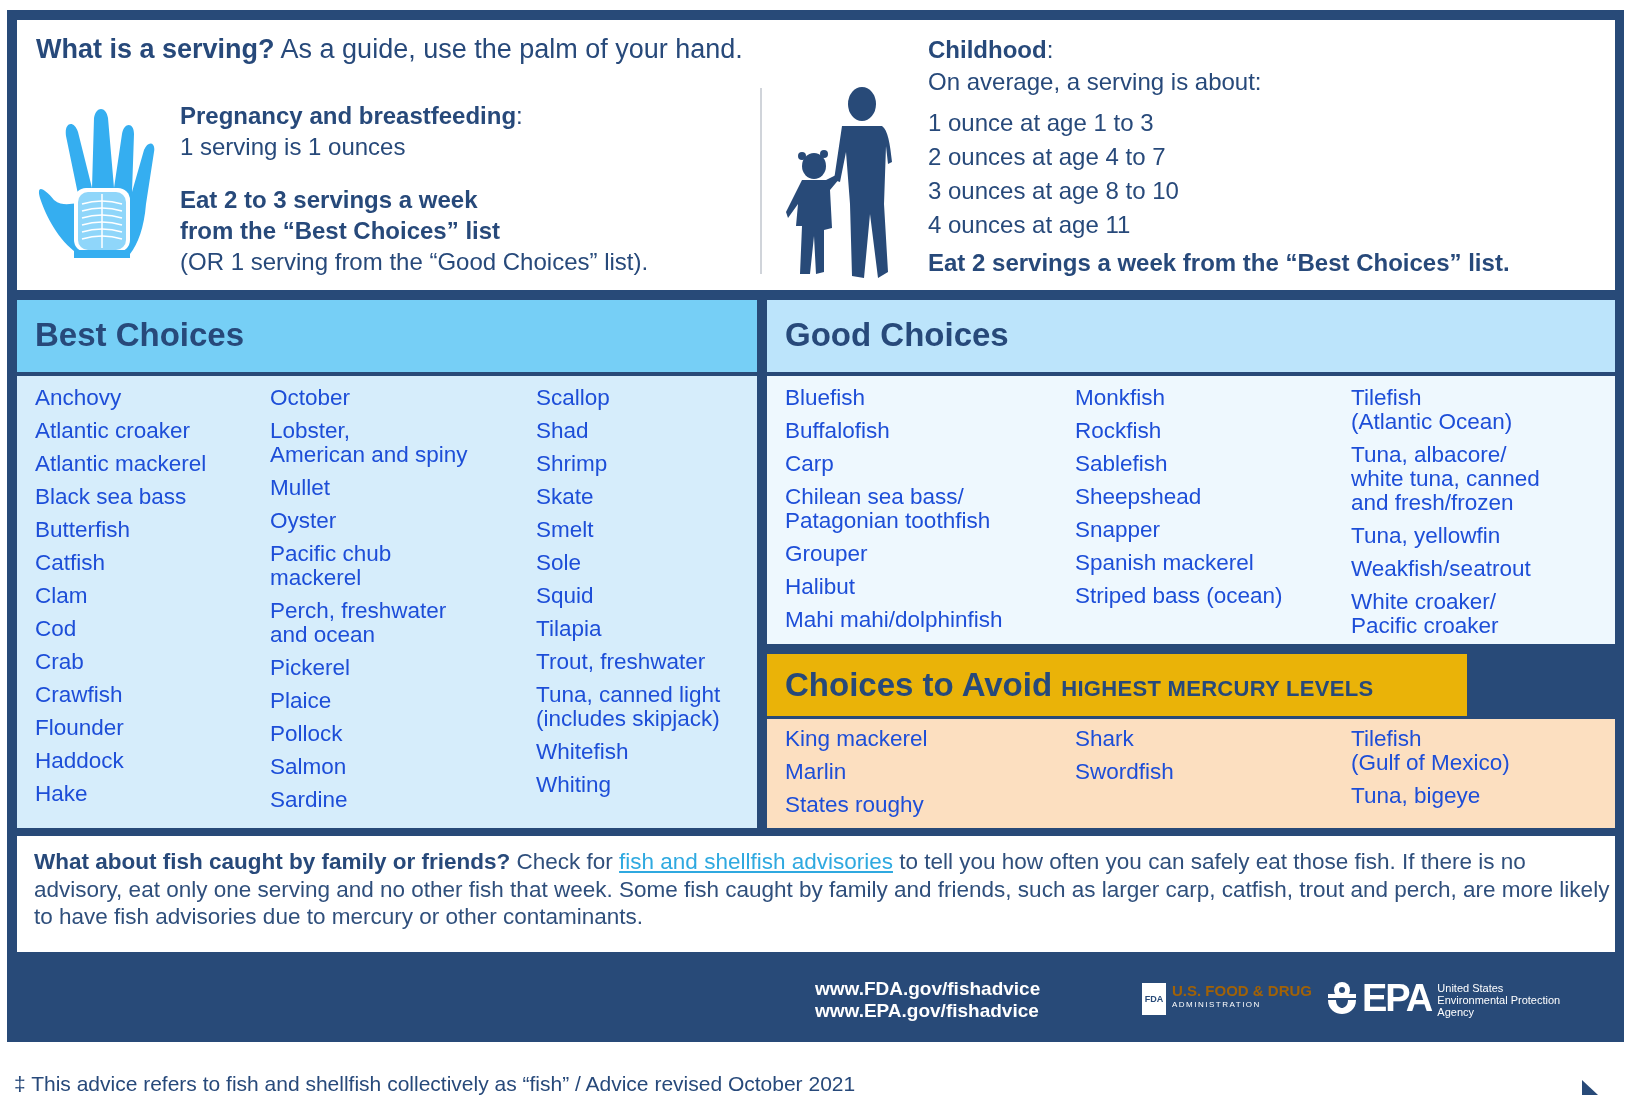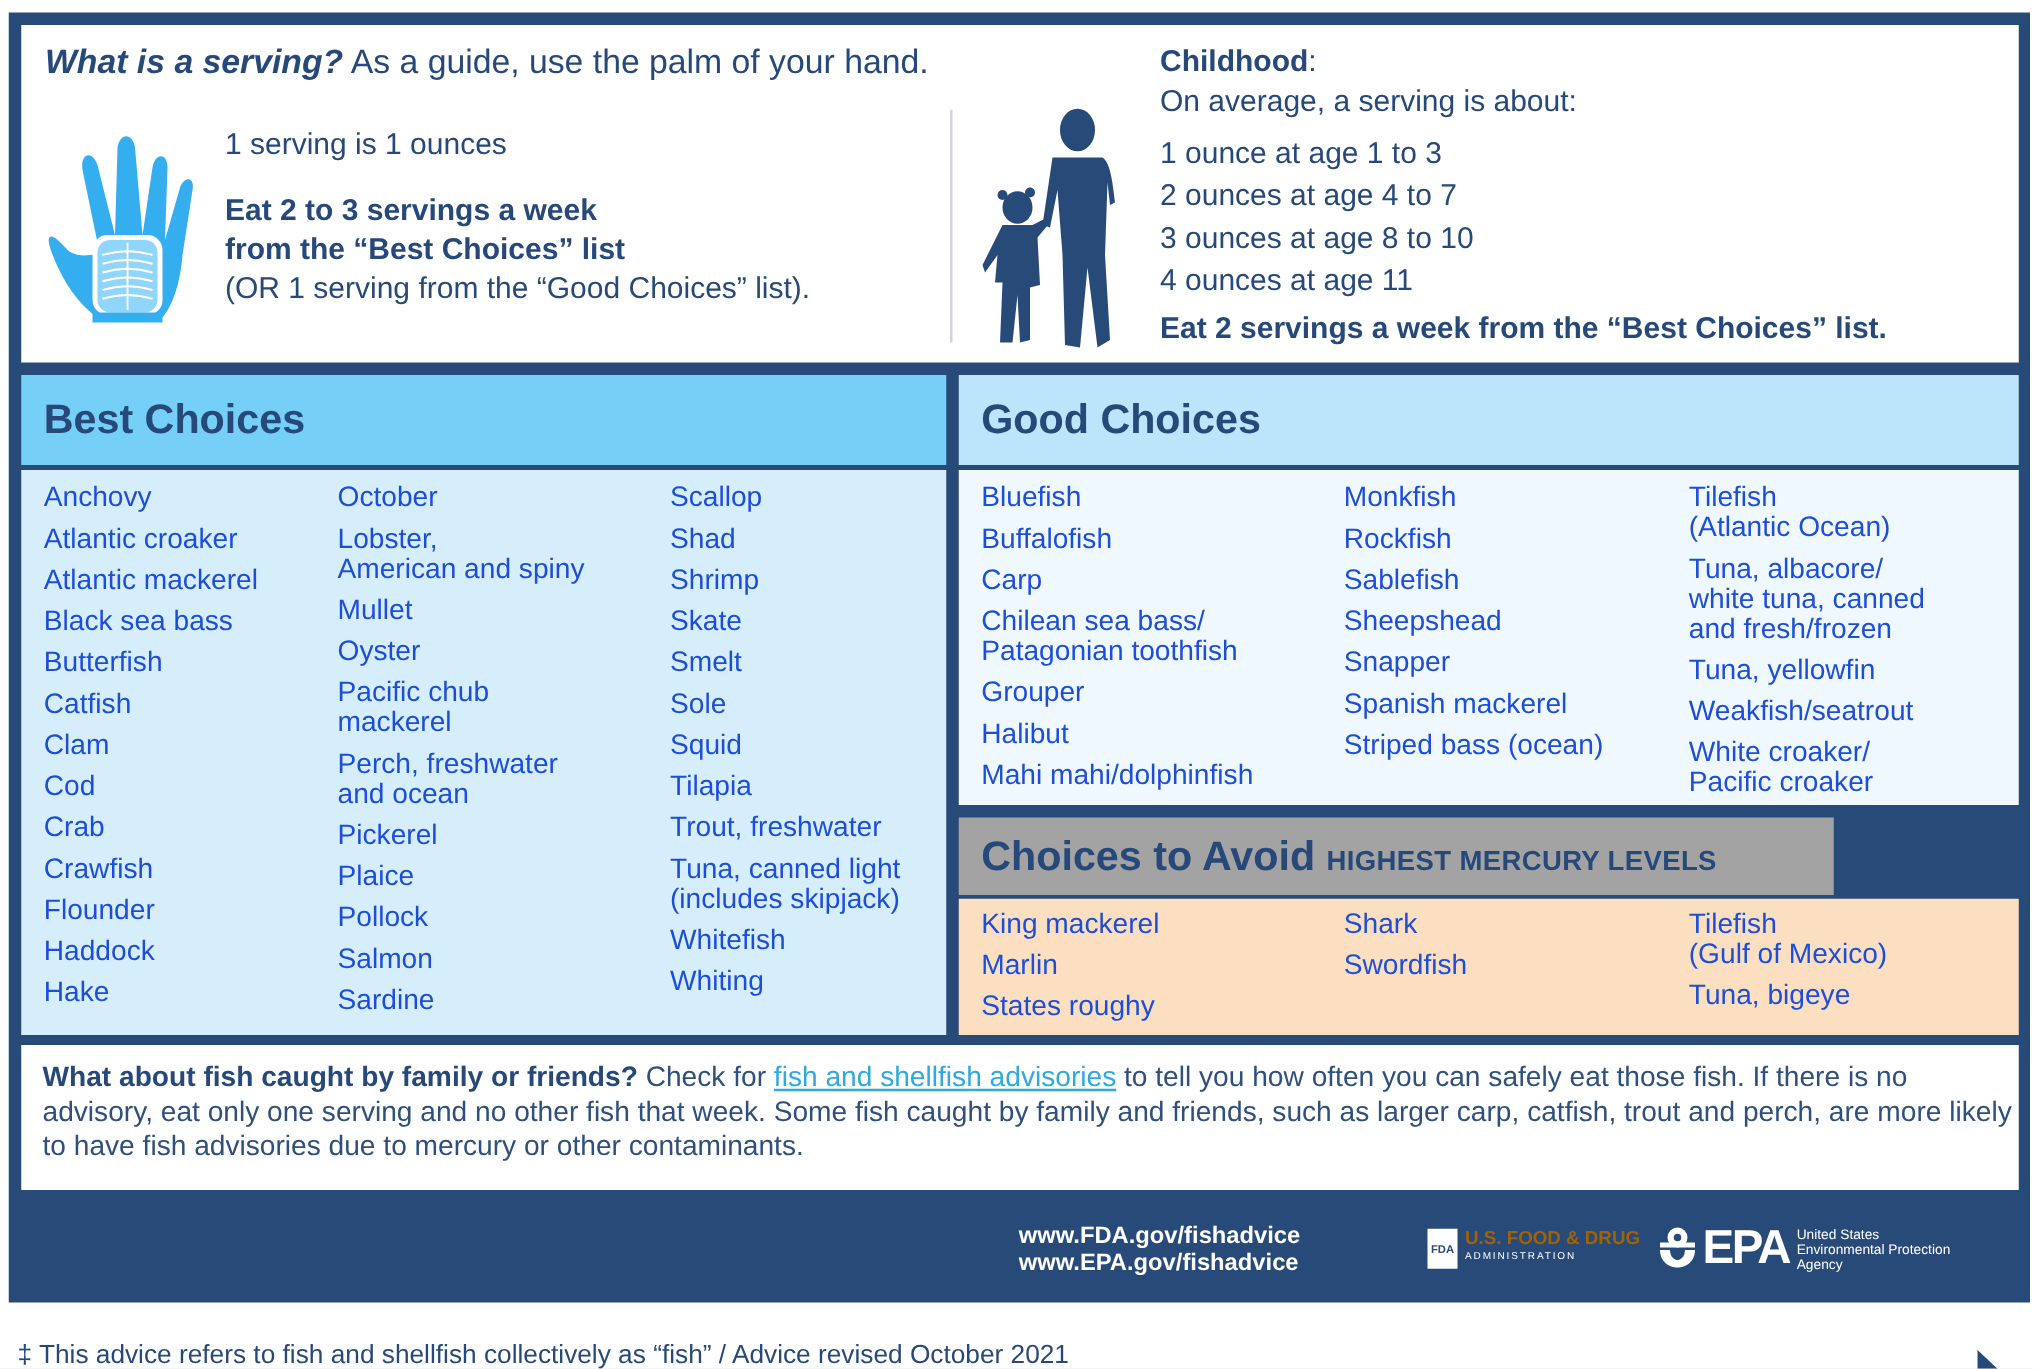--- a/index.html
+++ b/index.html
@@ -5,36 +5,36 @@
   html, body { margin: 0; padding: 0; background: #ffffff; }
   body { width: 1635px; height: 1095px; position: relative; overflow: hidden;
          font-family: "Liberation Sans", "DejaVu Sans", sans-serif; color: #27497a; }
   .frame { position: absolute; left: 7px; top: 10px; width: 1617px; height: 1032px; background: #284a78; }
   .abs { position: absolute; }
   .white { background: #ffffff; }
 
   
   .top-box { left: 17px; top: 20px; width: 1598px; height: 270px; }
   .serving-q { left: 36px; top: 34px; font-size: 27px; color: #27497a; white-space: nowrap; }
-  .serving-q b { font-weight: 700; font-style: italic; }
+  .serving-q b { font-weight: 700; }
   .hand { left: 34px; top: 108px; width: 128px; height: 152px; }
   .preg { left: 180px; top: 100px; font-size: 24px; line-height: 31px; color: #27497a; }
   .preg .b { font-weight: 700; }
   .vsep { left: 760px; top: 88px; width: 2px; height: 186px; background: #d0d4da; }
   .kids { left: 784px; top: 86px; width: 120px; height: 194px; }
   .child { left: 928px; top: 34px; font-size: 24px; line-height: 32px; color: #27497a; }
   .child .b { font-weight: 700; }
   .child .row { height: 34px; line-height: 34px; }
 
   
   .best-head { left: 17px; top: 300px; width: 740px; height: 72px; background: #76cff6; }
   .best-body { left: 17px; top: 376px; width: 740px; height: 452px; background: #d6edfb; }
   .good-head { left: 767px; top: 300px; width: 848px; height: 72px; background: #bce4fb; }
   .good-body { left: 767px; top: 376px; width: 848px; height: 268px; background: #eef8fe; }
-  .avoid-head { left: 767px; top: 654px; width: 700px; height: 62px; background: #a3a3a3; }
+  .avoid-head { left: 767px; top: 654px; width: 700px; height: 62px; background: #eab308; }
   .avoid-body { left: 767px; top: 719px; width: 848px; height: 109px; background: #fcdfc0; }
   .sec-title { position: absolute; left: 18px; font-size: 33px; font-weight: 700; color: #27497a; white-space: nowrap; }
   .sec-sub { font-size: 22px; font-weight: 700; letter-spacing: 0.3px; }
 
   .col { position: absolute; top: 0; font-size: 22.5px; color: #1d4ed8; }
   .col .it { line-height: 24px; margin-bottom: 9px; white-space: nowrap; }
 
   
   .para-box { left: 17px; top: 836px; width: 1598px; height: 116px; }
   .para { left: 34px; top: 848px; width: 1580px; font-size: 22.5px; line-height: 27.5px; color: #2f4f7c; }
@@ -71,20 +71,21 @@
     <path d="M48 110 Q68 104 88 110"></path>
       <path d="M48 117 Q68 111 88 117"></path>
     <path d="M48 124 Q68 118 88 124"></path>
       <path d="M48 131 Q68 125 88 131"></path>
     <path d="M68 86 L68 140"></path>
   </g>
   <rect x="40" y="142" width="56" height="8" fill="#35aef0"></rect>
 </svg>
 
 <div class="abs preg">
+  <div><span class="b">Pregnancy and breastfeeding</span><span>:</span></div>
   <div>1 serving is 1 ounces</div>
   <div style="height:22px"></div>
   <div class="b">Eat 2 to 3 servings a week</div>
   <div class="b">from the “Best Choices” list</div>
   <div>(OR 1 serving from the “Good Choices” list).</div>
 </div>
 
 <div class="abs vsep"></div>
 
 <svg class="abs kids" viewBox="0 0 120 194">

